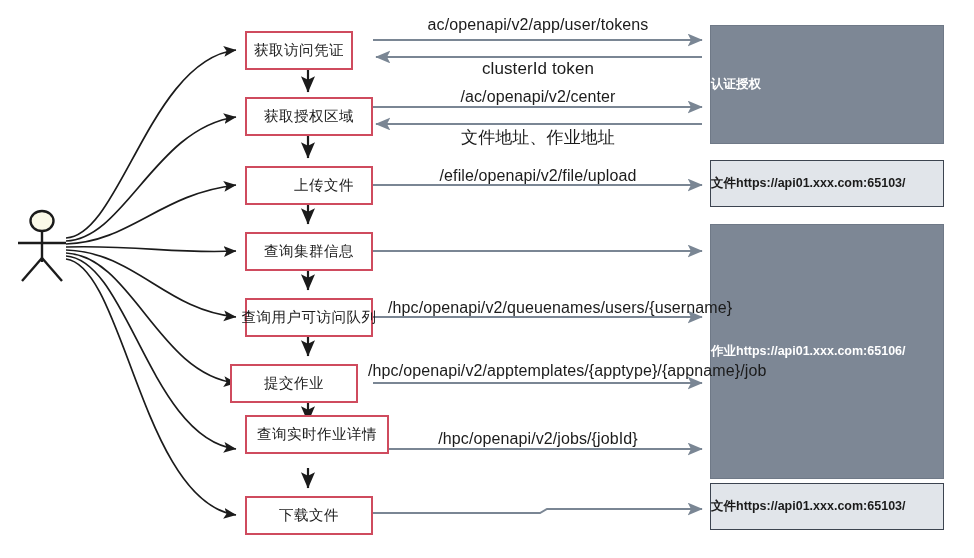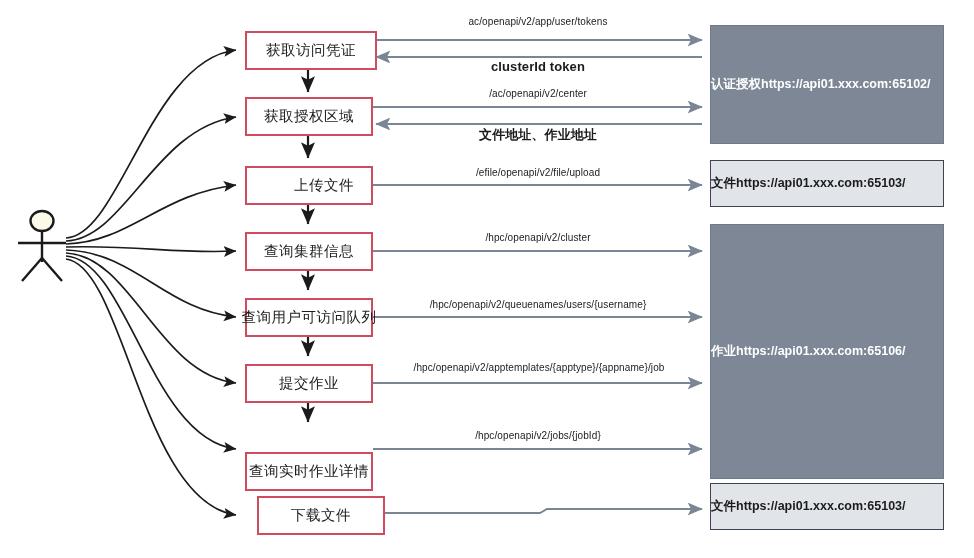--- a/index.html
+++ b/index.html
@@ -44,26 +44,26 @@
     background:#e1e5ea;
     border:1.5px solid #3c4450;
     color:#1b1b1b;
   }
   .svc .t1{font-size:12.5px;font-weight:bold;}
   .svc .t2{font-size:12.5px;font-weight:bold;}
 
   
   .cap{
     position:absolute;
-    font-size:10px;
+    font-size:16px;
     color:#1b1b1b;
     white-space:nowrap;
     letter-spacing:.1px;
   }
-  .cap.cn{font-size:13px;font-weight:bold;}
+  .cap.cn{font-size:17px;}
 </style>
 </head>
 <body>
 
 <div id="stage">
 
   <svg class="layer" viewBox="0 0 974 558">
     <defs>
       <marker id="arwDark" markerWidth="9" markerHeight="9" refX="7.2" refY="3.2" orient="auto" markerUnits="strokeWidth">
         <path d="M0,0 L7.4,3.2 L0,6.4 L1.6,3.2 z" fill="#1b1b1b"></path>
@@ -112,48 +112,47 @@
       <line x1="373" y1="449" x2="702" y2="449" marker-end="url(#arwGray)"></line>
       <path d="M373,513 L540,513 L547,509 L702,509" marker-end="url(#arwGray)"></path>
     </g>
 
     <g stroke="#7a8694" stroke-width="2" fill="none">
       <line x1="702" y1="57" x2="376" y2="57" marker-end="url(#arwGray)"></line>
       <line x1="702" y1="124" x2="376" y2="124" marker-end="url(#arwGray)"></line>
     </g>
   </svg>
 
-  <div class="proc" style="left:245px;top:31px;width:132px;height:39px;text-align:center;">
+  <div class="proc" style="left:245px;top:31px;width:108px;height:39px;text-align:center;">
     <span>获取访问凭证</span>
   </div>
   <div class="proc" style="left:245px;top:97px;width:128px;height:39px;">
     <span>获取授权区域</span>
   </div>
   <div class="proc" style="left:245px;top:166px;width:128px;height:39px;padding-left:30px;">
     <span>上传文件</span>
   </div>
   <div class="proc" style="left:245px;top:232px;width:128px;height:39px;">
     <span>查询集群信息</span>
   </div>
   <div class="proc" style="left:245px;top:298px;width:128px;height:39px;">
     <span>查询用户可访问队列</span>
   </div>
-  <div class="proc" style="left:245px;top:364px;width:128px;height:39px;">
+  <div class="proc" style="left:230px;top:364px;width:128px;height:39px;">
     <span>提交作业</span>
   </div>
-  <div class="proc" style="left:245px;top:452px;width:128px;height:39px;">
+  <div class="proc" style="left:245px;top:415px;width:144px;height:39px;">
     <span>查询实时作业详情</span>
   </div>
-  <div class="proc" style="left:245px;top:496px;width:128px;height:39px;margin-left:12px;">
+  <div class="proc" style="left:245px;top:496px;width:128px;height:39px;">
     <span>下载文件</span>
   </div>
 
   <div class="svc dark" style="left:710px;top:25px;width:234px;height:119px;">
     <span class="t1">认证授权</span>
-    <span class="t2">https://api01.xxx.com:65102/</span>
   </div>
 
   <div class="svc light" style="left:710px;top:160px;width:234px;height:47px;">
     <span class="t1">文件</span>
     <span class="t2">https://api01.xxx.com:65103/</span>
   </div>
 
   <div class="svc dark" style="left:710px;top:224px;width:234px;height:255px;">
     <span class="t1">作业</span>
     <span class="t2">https://api01.xxx.com:65106/</span>
@@ -165,21 +164,20 @@
   </div>
 
   <div class="cap" style="left:398px;top:16px;width:280px;text-align:center;">ac/openapi/v2/app/user/tokens</div>
   <div class="cap cn" style="left:398px;top:59px;width:280px;text-align:center;">clusterId token</div>
 
   <div class="cap" style="left:398px;top:88px;width:280px;text-align:center;">/ac/openapi/v2/center</div>
   <div class="cap cn" style="left:398px;top:126px;width:280px;text-align:center;">文件地址、作业地址</div>
 
   <div class="cap" style="left:398px;top:167px;width:280px;text-align:center;">/efile/openapi/v2/file/upload</div>
 
-  <div class="cap" style="left:398px;top:232px;width:280px;text-align:center;">/hpc/openapi/v2/cluster</div>
 
   <div class="cap" style="left:388px;top:299px;width:300px;text-align:center;">/hpc/openapi/v2/queuenames/users/{username}</div>
 
   <div class="cap" style="left:368px;top:362px;width:342px;text-align:center;">/hpc/openapi/v2/apptemplates/{apptype}/{appname}/job</div>
 
   <div class="cap" style="left:398px;top:430px;width:280px;text-align:center;">/hpc/openapi/v2/jobs/{jobId}</div>
 
 
 </div>
 

